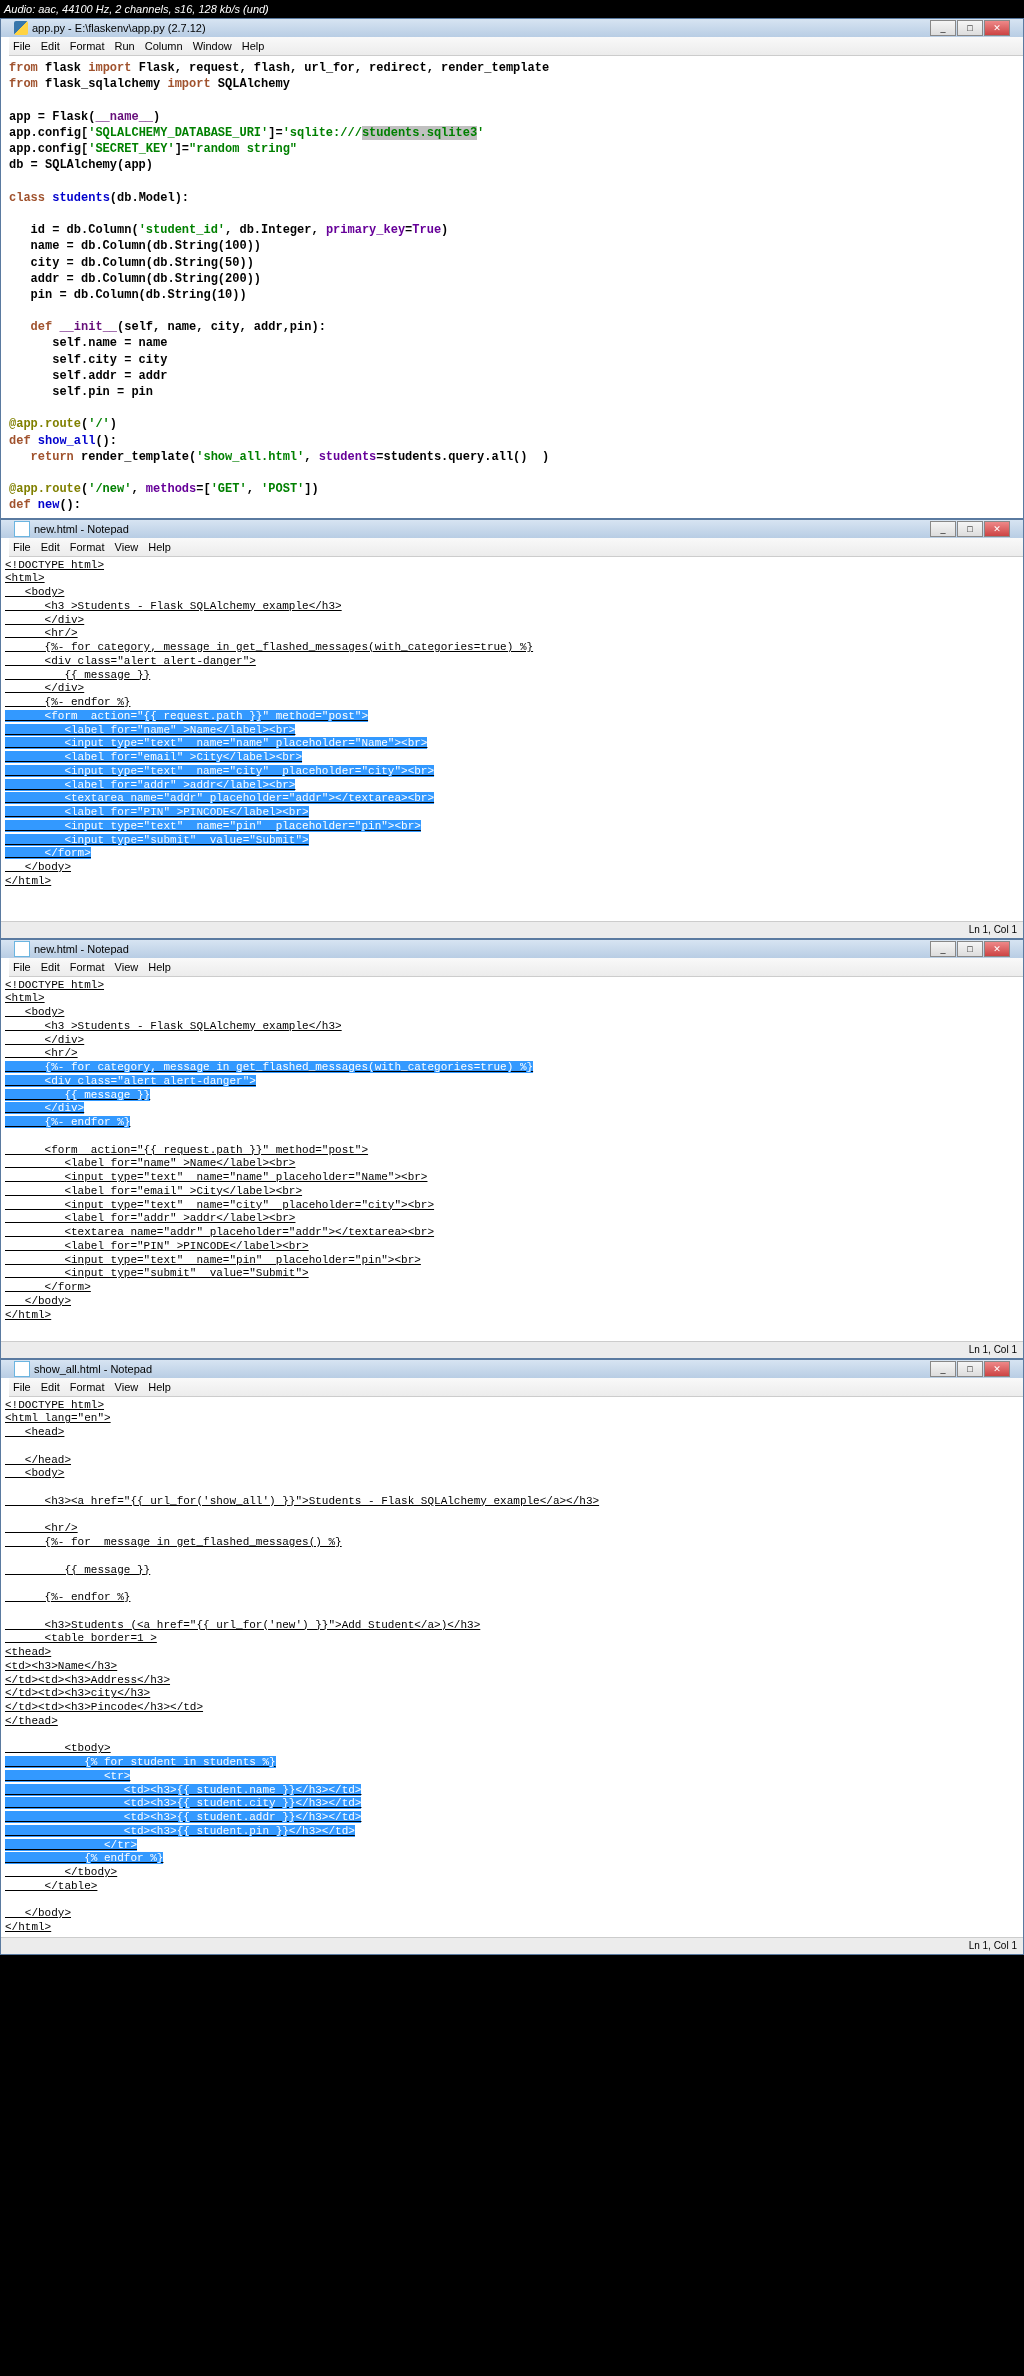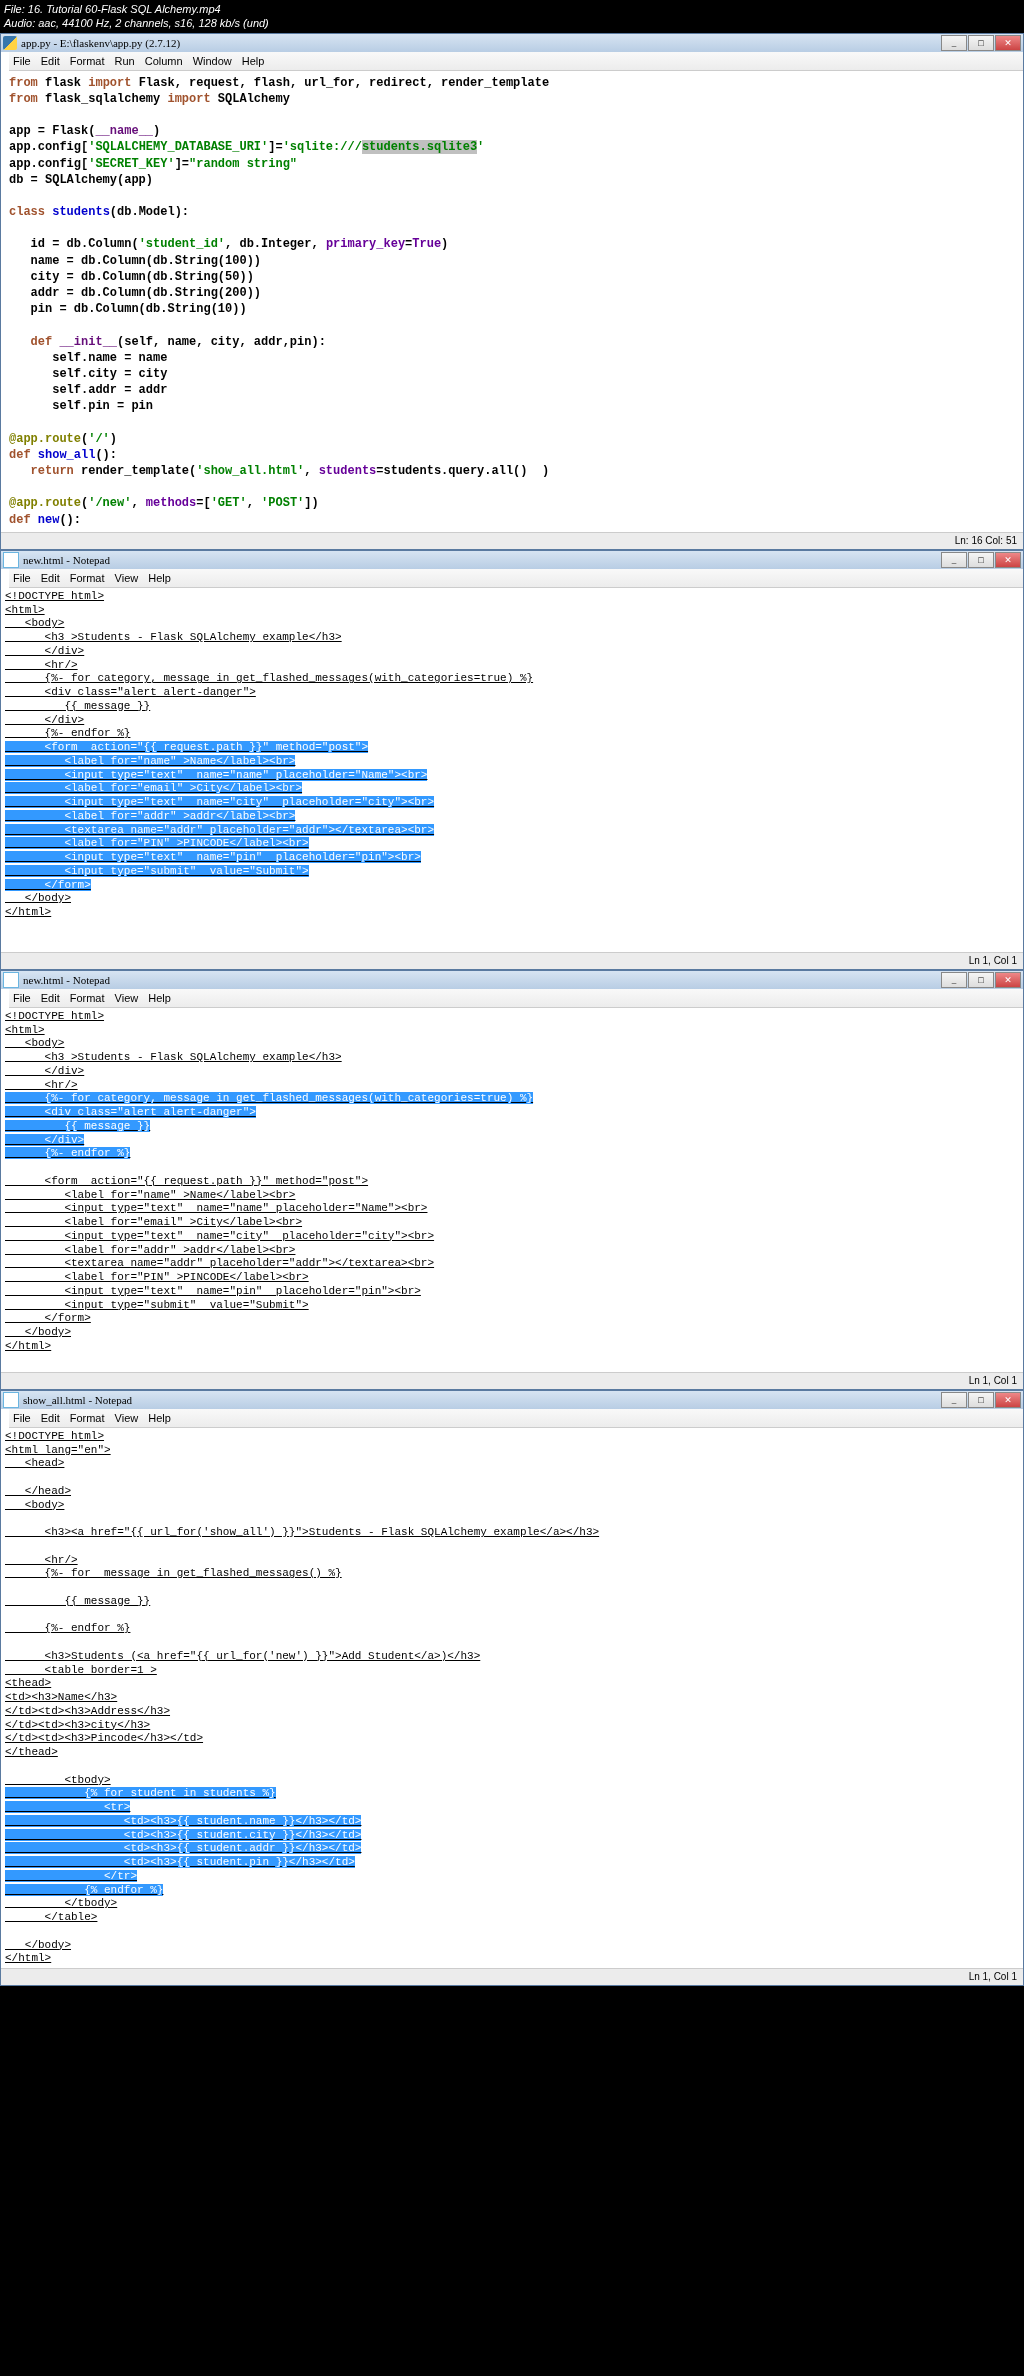--- a/index.html
+++ b/index.html
@@ -21,22 +21,22 @@
   .window {
     border: 1px solid #5a7aa0;
     margin: 0;
     background: #fff;
   }
   .titlebar {
     background: linear-gradient(to bottom, #d7e4f2, #b8cde4);
     height: 18px;
     display: flex;
     align-items: center;
-    padding: 0 2px;
-    font-family: Liberation Serif, serif;
+    padding: 0 13px;
+    font-family: Liberation Sans, sans-serif;
     font-size: 11px;
     color: #000;
   }
   .titlebar .icon {
     width: 14px;
     height: 14px;
     margin-right: 4px;
     display: inline-block;
   }
   .titlebar .title-text {
@@ -123,21 +123,20 @@
   }
   .np-icon {
     background: #fff;
     border: 1px solid #6bb5e0;
   }
 </style>
 </head>
 <body>
 
 <div class="video-info">
-  <div>File: 16. Tutorial 60-Flask SQL Alchemy.mp4</div>
   <div>Audio: aac, 44100 Hz, 2 channels, s16, 128 kb/s (und)</div>
 </div>
 
 <div class="window">
   <div class="titlebar">
     <span class="icon py-icon"></span>
     <span class="title-text">app.py - E:\flaskenv\app.py (2.7.12)</span>
     <div class="win-buttons">
       <div class="win-btn">_</div>
       <div class="win-btn">□</div>
@@ -174,21 +173,20 @@
 <span>      self.city = city</span>
 <span>      self.addr = addr</span>
 <span>      self.pin = pin</span>
 <span></span>
 <span class="c-deco">@app.route</span><span>(</span><span class="c-str">'/'</span><span>)</span>
 <span class="c-imp">def </span><span class="c-def">show_all</span><span>():</span>
 <span class="c-imp">   return </span><span>render_template(</span><span class="c-str">'show_all.html'</span><span>, </span><span class="c-purple">students</span><span>=students.query.all()  )</span>
 <span></span>
 <span class="c-deco">@app.route</span><span>(</span><span class="c-str">'/new'</span><span>, </span><span class="c-purple">methods</span><span>=[</span><span class="c-str">'GET'</span><span>, </span><span class="c-str">'POST'</span><span>])</span>
 <span class="c-imp">def </span><span class="c-def">new</span><span>():</span></div>
-  <div class="statusbar">Ln: 16 Col: 51</div>
 </div>
 
 <div class="window">
   <div class="titlebar">
     <span class="icon np-icon"></span>
     <span class="title-text">new.html - Notepad</span>
     <div class="win-buttons">
       <div class="win-btn">_</div>
       <div class="win-btn">□</div>
       <div class="win-btn close">✕</div>

